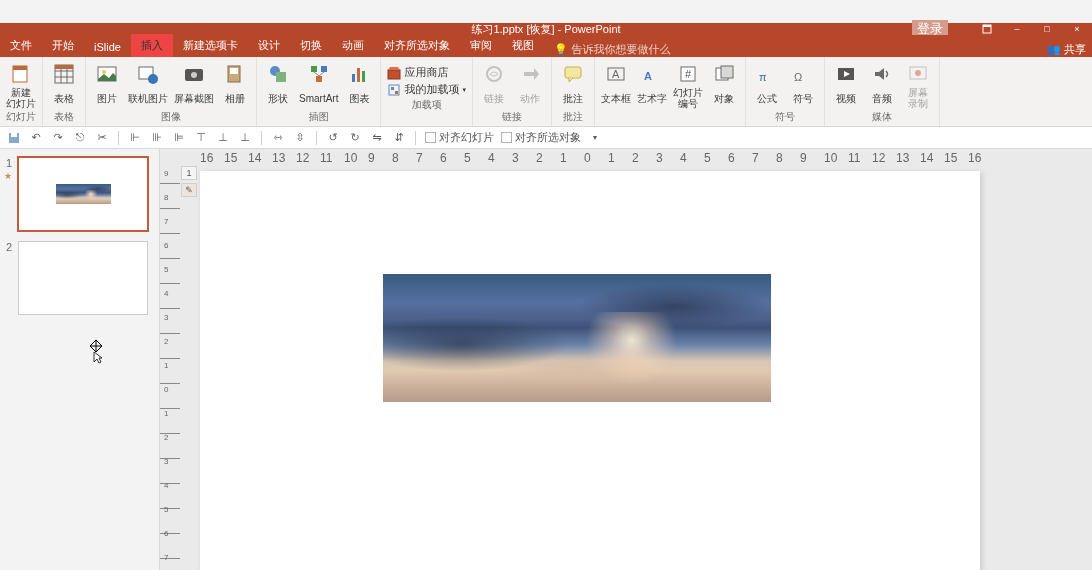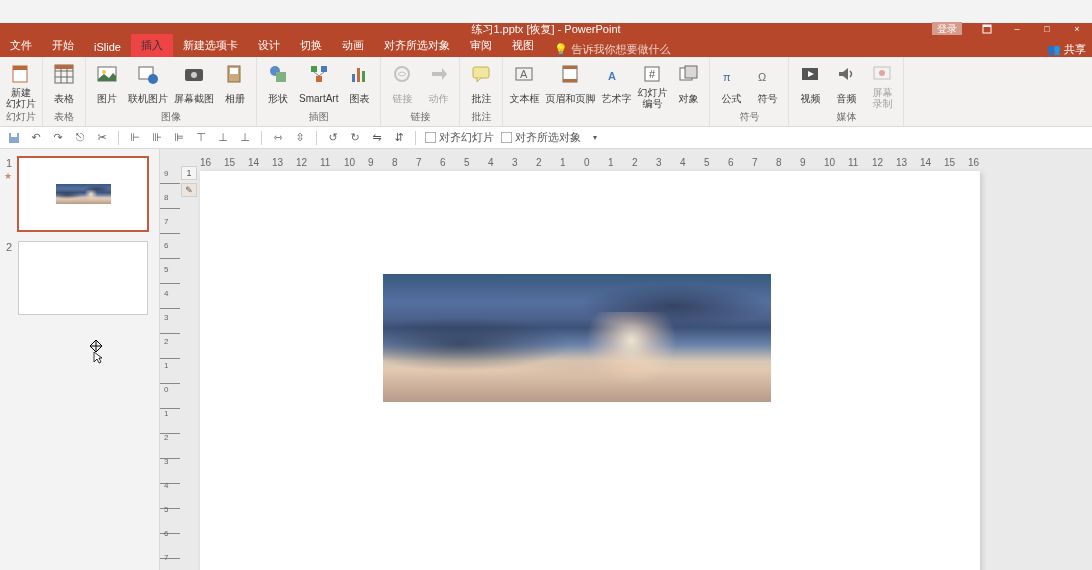--- a/index.html
+++ b/index.html
@@ -2,21 +2,21 @@
 <html><head>
   <meta charset="utf-8">
   <style>
     * { margin: 0; padding: 0; box-sizing: border-box; font-family: "Microsoft YaHei", sans-serif; font-size: 11px; }
     body { width: 1092px; height: 570px; overflow: hidden; background: #f3f3f3; user-select: none; }
     
     .titlebar { height: 12px; background: #b7472a; color: #fff; display: flex; align-items: center; justify-content: center; position: relative; font-size: 10px; margin-top: 23px; }
     .titlebar .title-center { position: absolute; left: 50%; transform: translateX(-50%); white-space: nowrap; }
     .titlebar .win-controls { position: absolute; right: 0; display: flex; gap: 0; }
     .titlebar .win-btn { width: 30px; height: 12px; display: flex; align-items: center; justify-content: center; font-size: 9px; }
-    .titlebar .login-badge { position: absolute; right: 130px; background: #d59b8c; padding: 0 5px; font-size: 10px; }
+    .titlebar .login-badge { position: absolute; right: 144px; background: #d59b8c; padding: 0 5px; font-size: 13px; }
 
     .menubar { height: 22px; background: #b7472a; display: flex; align-items: flex-end; position: relative; }
     .menubar .tab { color: #fff; padding: 4px 10px; font-size: 11px; cursor: pointer; }
     .menubar .tab.active { background: #ef4444; color: #333; }
     .menubar .tell-me { color: #e8cfc8; font-size: 10px; display: flex; align-items: center; gap: 4px; margin-left: 10px; }
     .menubar .share { position: absolute; right: 6px; color: #fff; font-size: 10px; display: flex; align-items: center; gap: 3px; }
 
     .ribbon { height: 70px; background: #f3f2f1; border-bottom: 1px solid #d9d9d9; display: flex; }
     .rgroup { display: flex; flex-direction: column; align-items: stretch; border-right: 1px solid #e1e1e1; padding: 2px 6px 0; }
     .rgroup .gitems { display: flex; align-items: flex-start; gap: 6px; flex: 1; }
@@ -44,21 +44,21 @@
     .sthumb.active { outline: 2px solid #c55a3c; outline-offset: -1px; }
     .sthumb .mini-sky { width: 55px; height: 20px; }
 
     .vruler-area { width: 20px; background: #eaeaea; position: relative; }
     .vruler { position: absolute; top: 10px; bottom: 0; left: 0; right: 0; background: repeating-linear-gradient(to bottom, transparent 0, transparent 24px, #888 24px, #888 25px); }
     .vruler .tick-label { position: absolute; font-size: 8px; color: #666; left: 4px; }
 
     .canvas-area { flex: 1; position: relative; background: #eaeaea; overflow: hidden; }
     .hruler { height: 16px; background: #eaeaea; position: relative; border-bottom: 1px solid transparent; }
     .hruler .ticks { position: absolute; left: 0; right: 0; top: 0; bottom: 0; }
-    .hruler .tick-label { position: absolute; top: 8px; font-size: 10px; color: #666; }
+    .hruler .tick-label { position: absolute; top: 2px; font-size: 12px; color: #666; }
     .side-handles { position: absolute; left: 0; top: 16px; width: 18px; }
     .side-handles .hbtn { width: 16px; height: 14px; margin: 1px 0 3px 1px; background: #f5f5f5; border: 1px solid #cfcfcf; font-size: 9px; display: flex; align-items: center; justify-content: center; color: #555; }
     .side-handles .hbtn.paint { background: #ede4de; }
     .slide-canvas { position: absolute; left: 20px; top: 22px; width: 780px; height: 437px; background: #fff; box-shadow: 2px 2px 6px rgba(0,0,0,0.15); }
     .sky-image { position: absolute; left: 183px; top: 103px; width: 388px; height: 128px; }
     
     .cursor-move { position: absolute; left: 86px; top: 340px; pointer-events: none; font-size: 14px; color: #000; z-index: 50; }
 
     
     .sky { background: linear-gradient(180deg, #385a7e 0%, #5570a0 22%, #4c618b 35%, #3d5278 42%, #6982ab 55%, #d6c7b5 68%, #e2c9b0 75%, #b79a8a 100%); position: relative; overflow: hidden; }
@@ -227,20 +227,45 @@
               <rect x="8" y="4" width="3" height="14" fill="#c96a3a"></rect>
               <rect x="13" y="7" width="3" height="11" fill="#4a9a4a"></rect>
             </svg>
           </div>
         <div class="rlabel">图表</div>
       </div>
     </div>
     <div class="glabel">插图</div>
   </div>
 
+  <div class="rgroup">
+    <div class="rstack">
+      <div class="sitem">
+        <span>
+            <svg width="14" height="14">
+              <rect x="1" y="4" width="12" height="9" fill="#c05030" stroke="#8a3a20"></rect>
+              <path d="M1 4 L3 1 H11 L13 4 Z" fill="#e07050"></path>
+            </svg>
+          </span>
+        <span>应用商店</span>
+      </div>
+      <div class="sitem">
+        <span>
+            <svg width="14" height="14">
+              <rect x="2" y="2" width="10" height="10" fill="none" stroke="#5b8bc9"></rect>
+              <rect x="4" y="4" width="3" height="3" fill="#5b8bc9"></rect>
+              <rect x="8" y="8" width="3" height="3" fill="#c96a3a"></rect>
+            </svg>
+          </span>
+        <span>我的加载项</span>
+        <span style="font-size:7px;">▾</span>
+      </div>
+    </div>
+    <div class="glabel">加载项</div>
+  </div>
 
   <div class="rgroup">
     <div class="gitems">
       <div class="rbtn tall disabled">
         <div class="ricon">
             <svg width="20" height="20">
               <circle cx="10" cy="10" r="7" fill="none" stroke="#888" stroke-width="2"></circle>
               <path d="M6 10 Q10 6 14 10 Q10 14 6 10" fill="none" stroke="#888"></path>
             </svg>
           </div>
@@ -276,30 +301,20 @@
   <div class="rgroup">
     <div class="gitems">
       <div class="rbtn tall">
         <div class="ricon">
             <svg width="20" height="20">
               <rect x="2" y="4" width="16" height="12" fill="none" stroke="#6a6a6a"></rect>
               <text x="6" y="14" font-size="10" fill="#6a6a6a">A</text>
             </svg>
           </div>
         <div class="rlabel">文本框</div>
-      </div>
-      <div class="rbtn tall">
-        <div class="ricon">
-            <svg width="20" height="20">
-              <rect x="3" y="2" width="14" height="16" fill="#fff" stroke="#6a6a6a"></rect>
-              <rect x="3" y="2" width="14" height="3" fill="#b86a3d"></rect>
-              <rect x="3" y="15" width="14" height="3" fill="#b86a3d"></rect>
-            </svg>
-          </div>
-        <div class="rlabel">页眉和页脚</div>
       </div>
       <div class="rbtn tall">
         <div class="ricon">
             <svg width="20" height="20">
               <text x="2" y="16" font-size="16" font-weight="bold" fill="#4a7ab9">A</text>
             </svg>
           </div>
         <div class="rlabel">艺术字</div>
       </div>
       <div class="rbtn tall">

